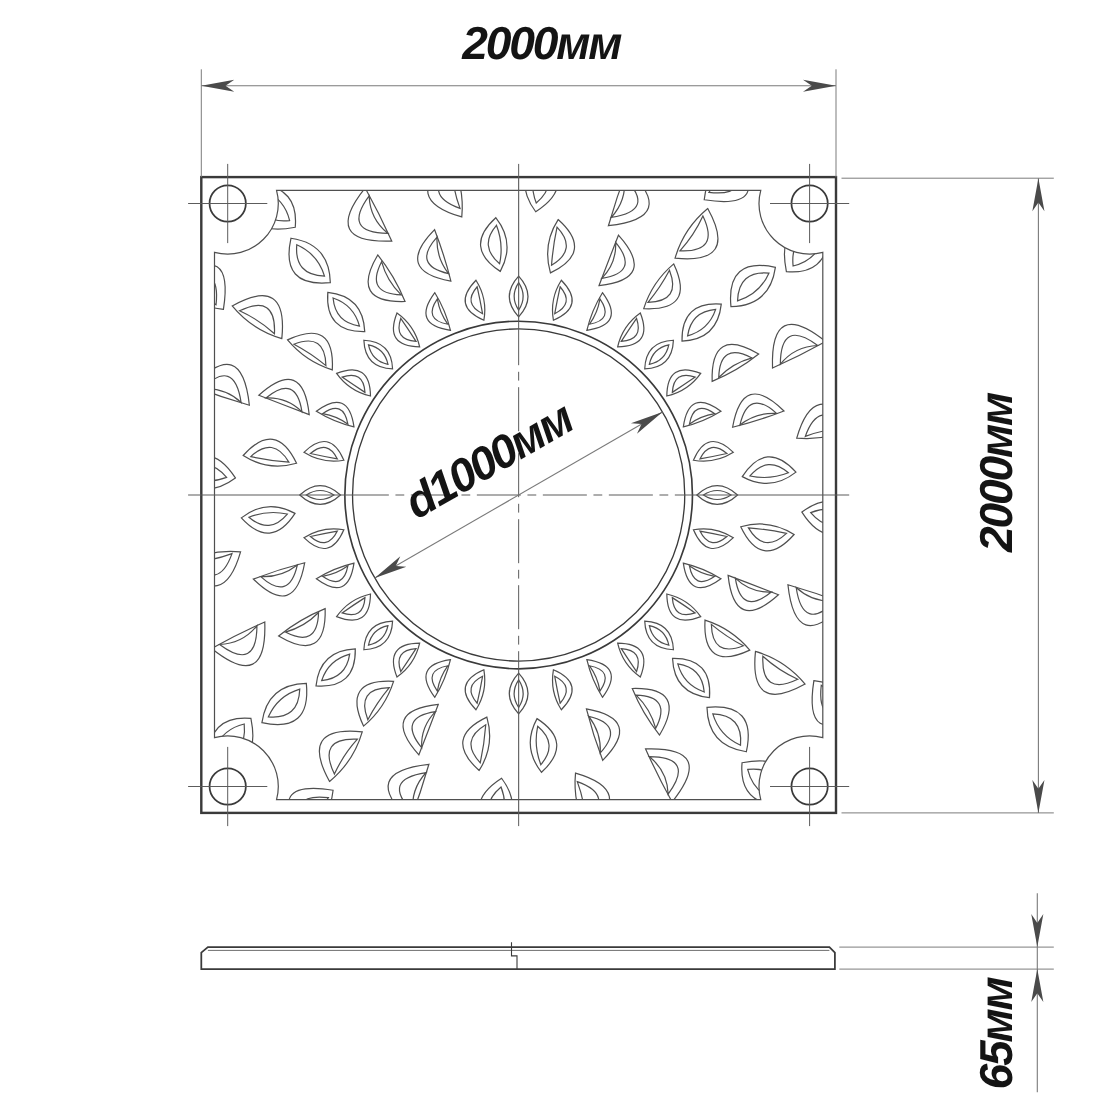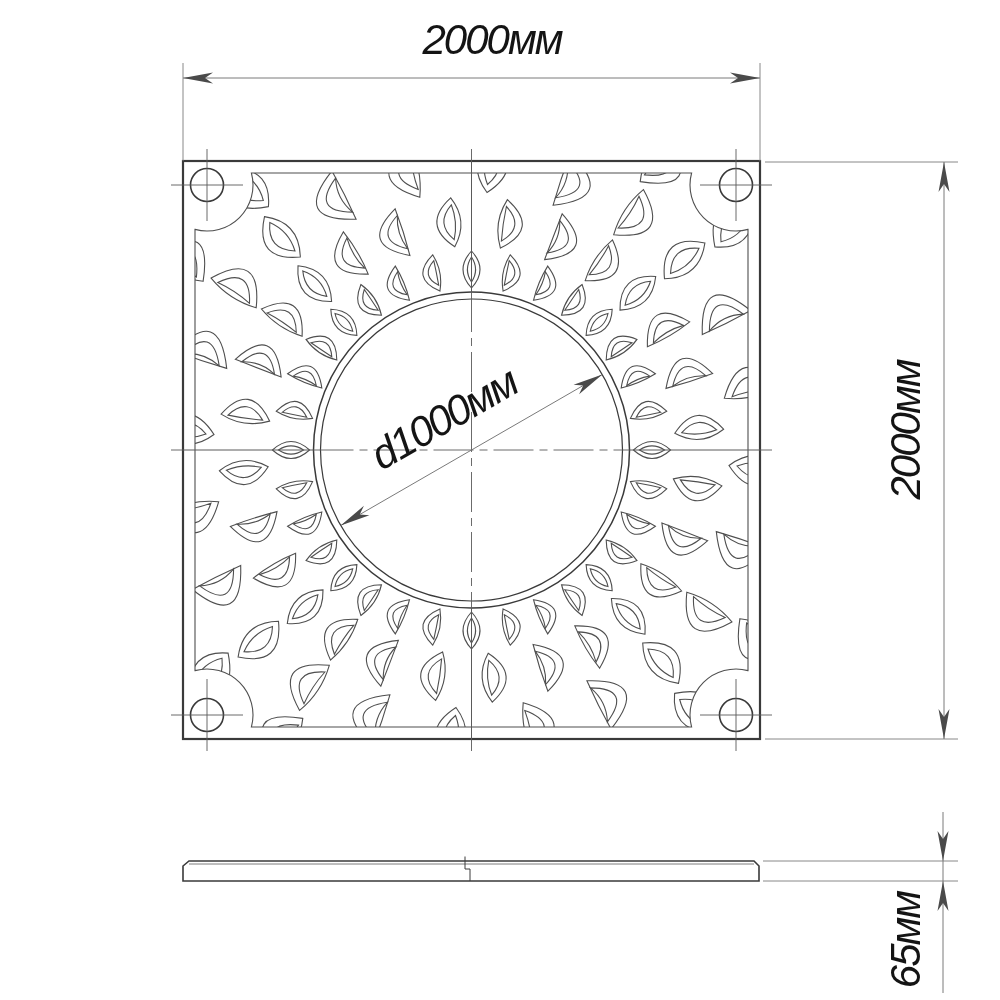--- a/index.html
+++ b/index.html
@@ -1,17 +1,17 @@
 <!DOCTYPE html>
 <html><head>
 <meta charset="utf-8">
 <style>
   html,body{margin:0;padding:0;background:#ffffff;}
   .stage{position:relative;width:1000px;height:1000px;background:#ffffff;overflow:hidden;
-         font-family:"Liberation Sans", sans-serif;}
+         font-family:"Liberation Sans", sans-serif;font-weight:bold;}
   svg{display:block;}
   text.dim{font-family:"Liberation Sans", sans-serif;font-style:italic;
            font-size:42px;letter-spacing:-2px;fill:#141414;}
 </style>
 </head>
 <body>
 
 <div class="stage">
 <svg width="1000" height="1000" viewBox="0 0 1000 1000">
 

